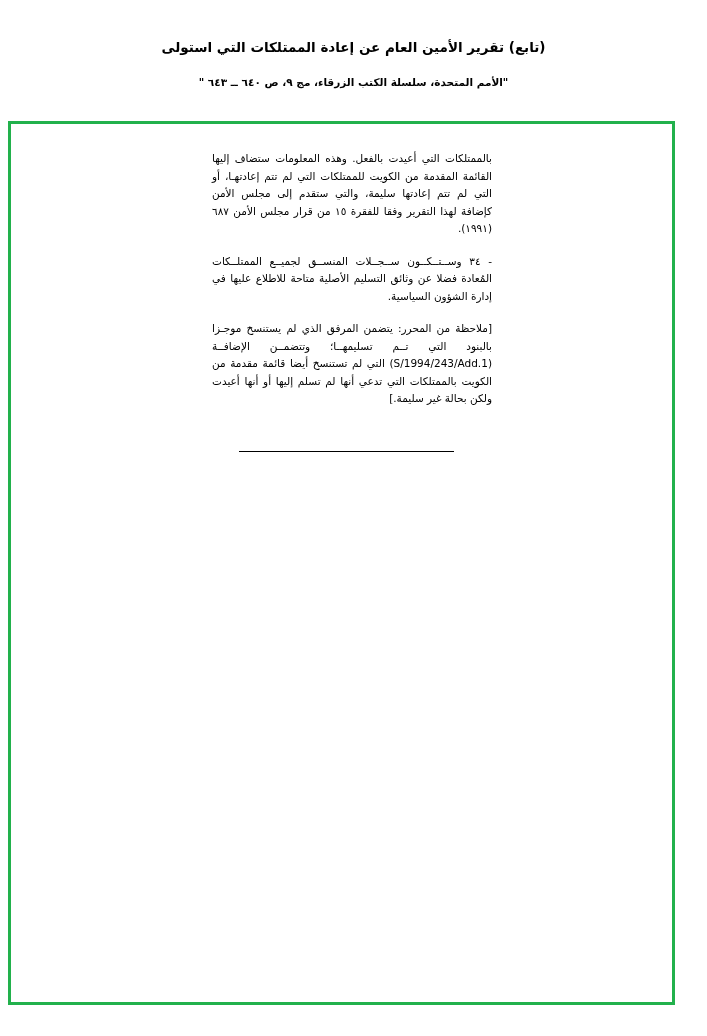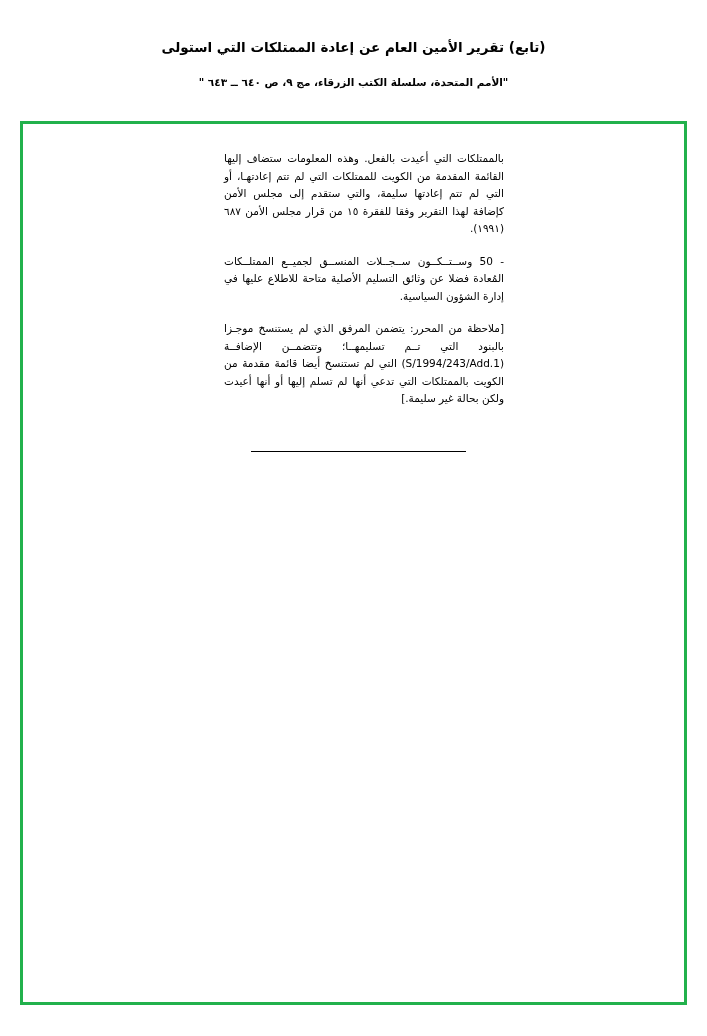--- a/index.html
+++ b/index.html
@@ -48,21 +48,21 @@
     font-size: 10.5px;
     font-weight: bold;
     color: #000;
     line-height: 16px;
   }
 
   
   .frame {
     position: absolute;
     top: 121px;
-    left: 20px;
+    left: 8px;
     width: 667px;
     height: 884px;
     border: 3px solid #22b14c;
     box-sizing: border-box;
     background: #ffffff;
   }
 
   
   .body-col {
     position: absolute;
@@ -111,21 +111,21 @@
     <div class="header-title">
       <div>(تابع) تقرير الأمين العام عن إعادة الممتلكات التي استولى</div>
     </div>
     <div class="header-source">"الأمم المتحدة، سلسلة الكتب الزرقاء، مج ٩، ص ٦٤٠ ــ ٦٤٣ "</div>
   </div>
 
   <div class="frame">
 
     <div class="body-col">
       <p class="para">بالممتلكات التي أعيدت بالفعل. وهذه المعلومات ستضاف إليها القائمة المقدمة من الكويت للممتلكات التي لم تتم إعادتهـا، أو التي لم تتم إعادتها سليمة، والتي ستقدم إلى مجلس الأمن كإضافة لهذا التقرير وفقا للفقرة ١٥ من قرار مجلس الأمن ٦٨٧ (١٩٩١).</p>
-      <p class="para">- 50   وســتــكــون ســجــلات المنســق لجميــع الممتلــكات المُعادة فضلا عن وثائق التسليم الأصلية متاحة للاطلاع عليها في إدارة الشؤون السياسية.</p>
+      <p class="para">- ٣٤   وســتــكــون ســجــلات المنســق لجميــع الممتلــكات المُعادة فضلا عن وثائق التسليم الأصلية متاحة للاطلاع عليها في إدارة الشؤون السياسية.</p>
       <p class="para">[ملاحظة من المحرر: يتضمن المرفق الذي لم يستنسخ موجـزا بالبنود التي تــم تسليمهــا؛ وتتضمــن الإضافــة (S/1994/243/Add.1) التي لم تستنسخ أيضا قائمة مقدمة من الكويت بالممتلكات التي تدعي أنها لم تسلم إليها أو أنها أعيدت ولكن بحالة غير سليمة.]</p>
     </div>
 
     <div class="rule-wrap">
       <span class="rule"></span>
     </div>
 
   </div>
 
 </div>

